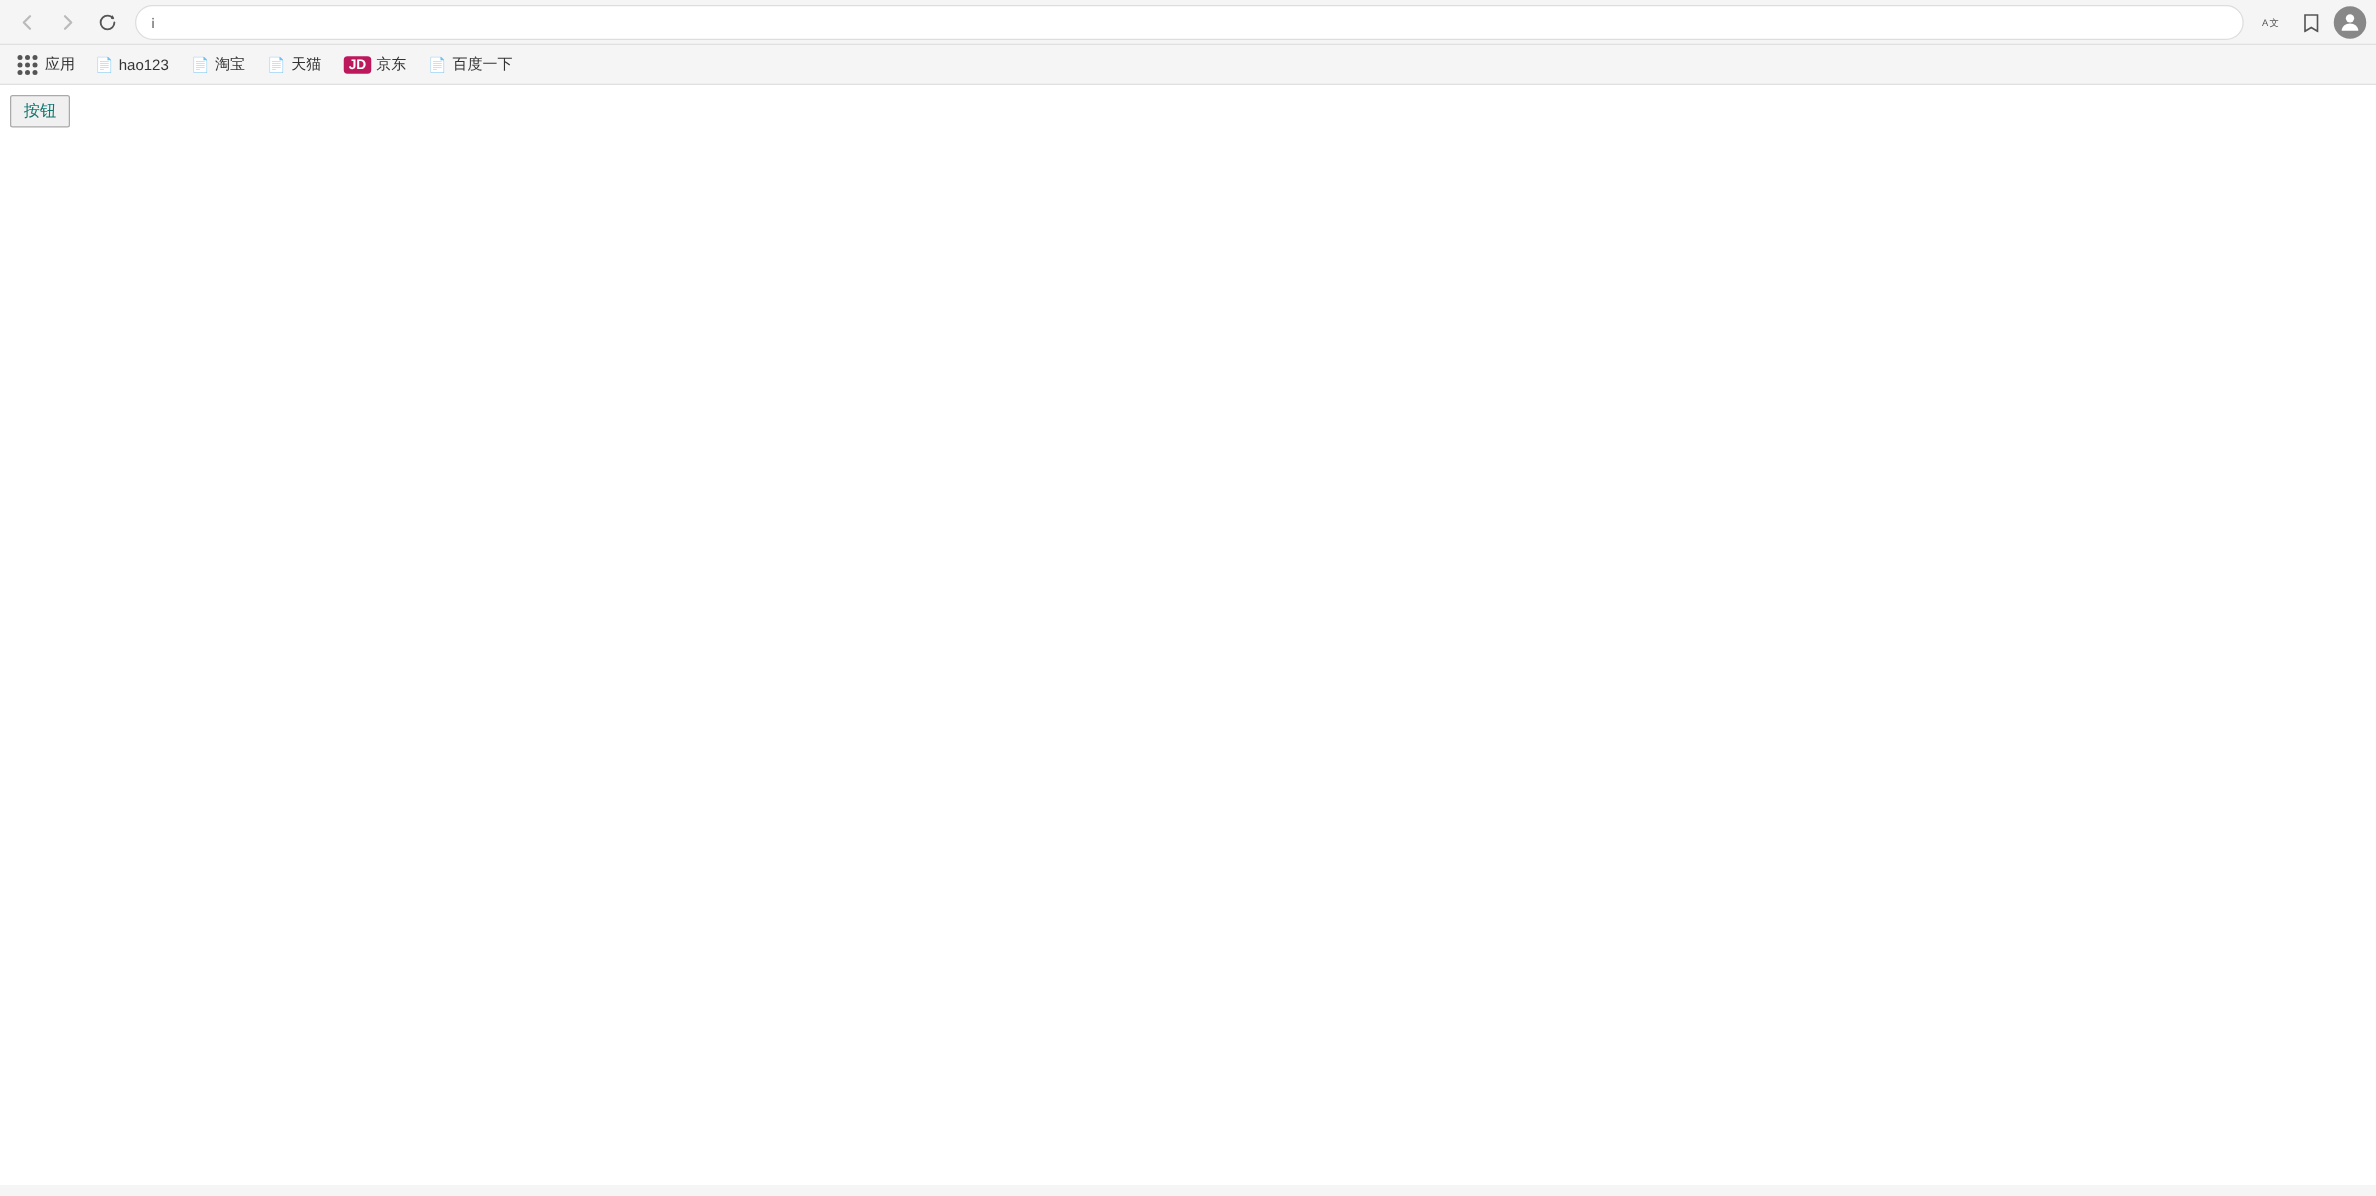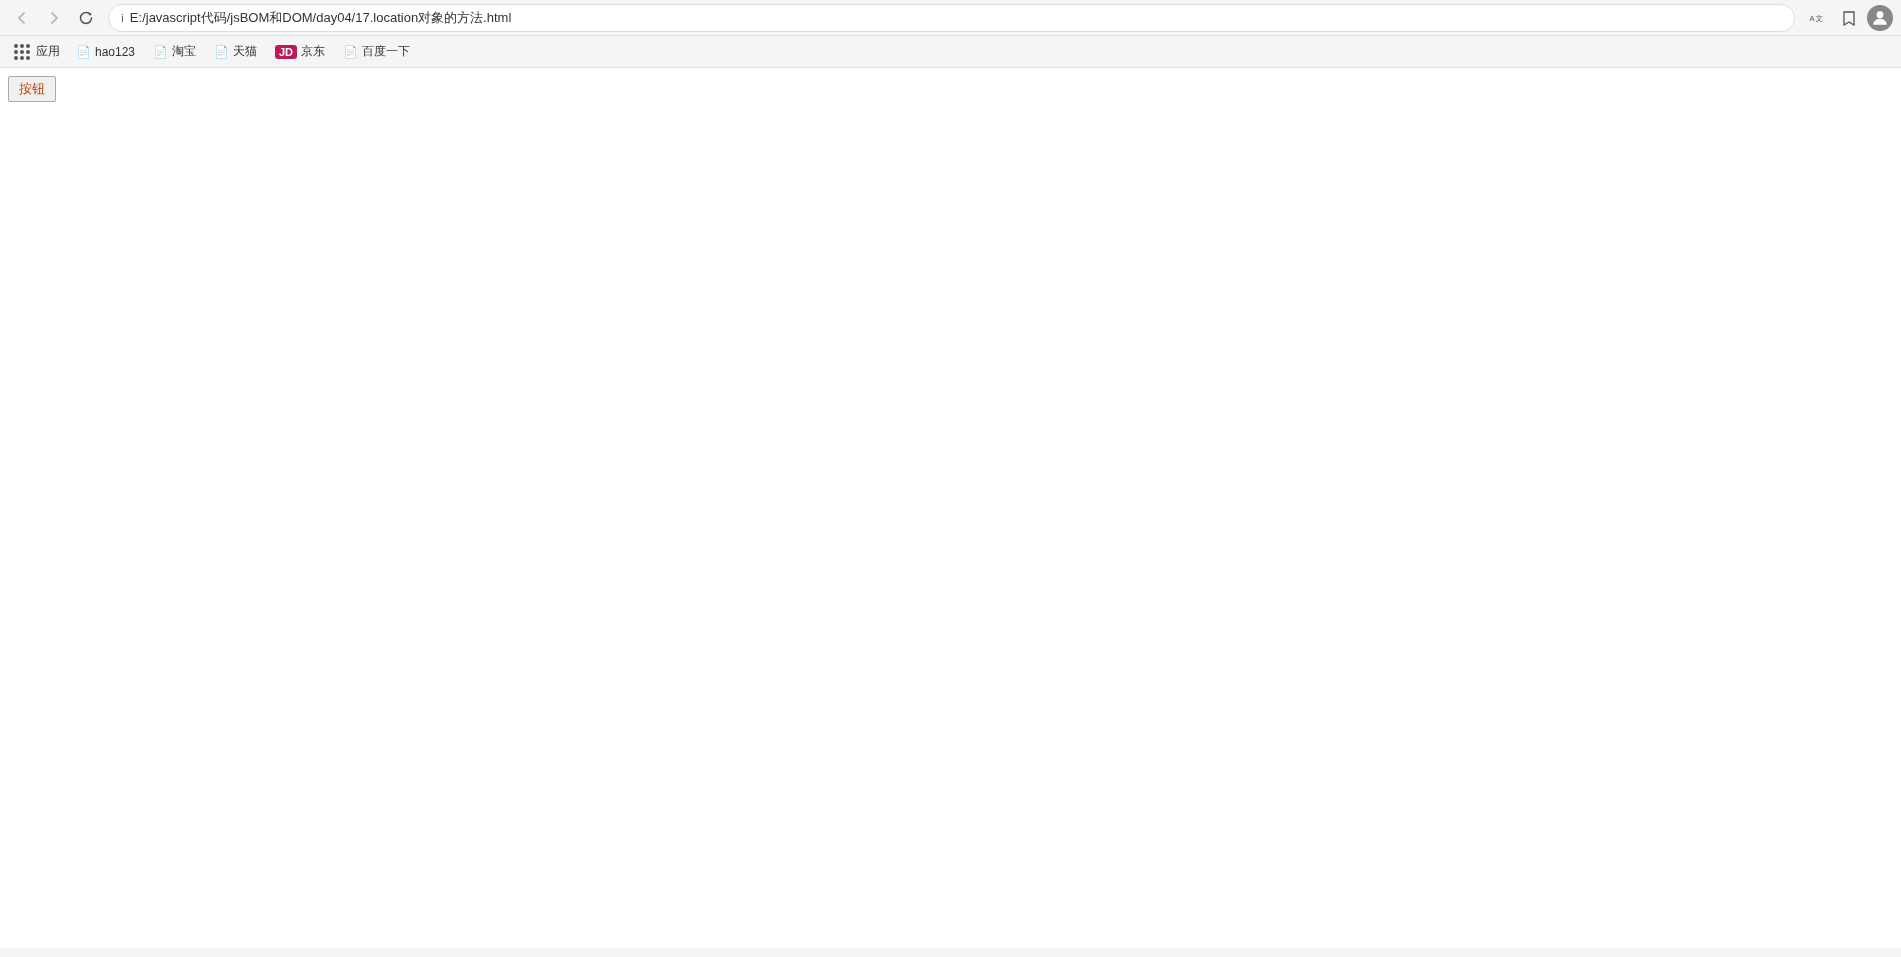--- a/index.html
+++ b/index.html
@@ -164,21 +164,21 @@
       padding: 8px;
     }
 
     .page-button {
       padding: 3px 10px;
       background: #f0f0f0;
       border: 1px solid #aaa;
       border-radius: 2px;
       font-size: 13px;
       cursor: pointer;
-      color: #c2410c;
+      color: #0f766e;
       font-family: Liberation Serif, serif;
     }
 
     
     .avatar-circle {
       width: 26px;
       height: 26px;
       border-radius: 50%;
       background: #888;
       display: flex;
@@ -213,21 +213,20 @@
     </button>
     <button class="nav-btn" title="重新加载">
       <svg width="16" height="16" viewBox="0 0 16 16" fill="none">
         <path d="M13.5 8A5.5 5.5 0 1 1 8 2.5c1.8 0 3.4.87 4.4 2.2" stroke="#555" stroke-width="1.5" stroke-linecap="round"></path>
         <path d="M12 2l1.4 2.7-2.7.5" fill="#555"></path>
       </svg>
     </button>
 
     <div class="address-bar-container">
       <span class="lock-icon">ℹ</span>
-      <input class="address-bar" type="text" readonly="" value="E:/javascript代码/jsBOM和DOM/day04/17.location对象的方法.html" style="">
     </div>
 
     <div class="nav-right-icons">
       <button class="nav-icon-btn" title="翻译此页">
         <svg width="18" height="18" viewBox="0 0 24 24" fill="none">
           <text x="2" y="16" font-size="10" fill="#555">A</text>
           <text x="10" y="16" font-size="10" fill="#555">文</text>
         </svg>
       </button>
       <button class="nav-icon-btn" title="将此标签页加入书签">

